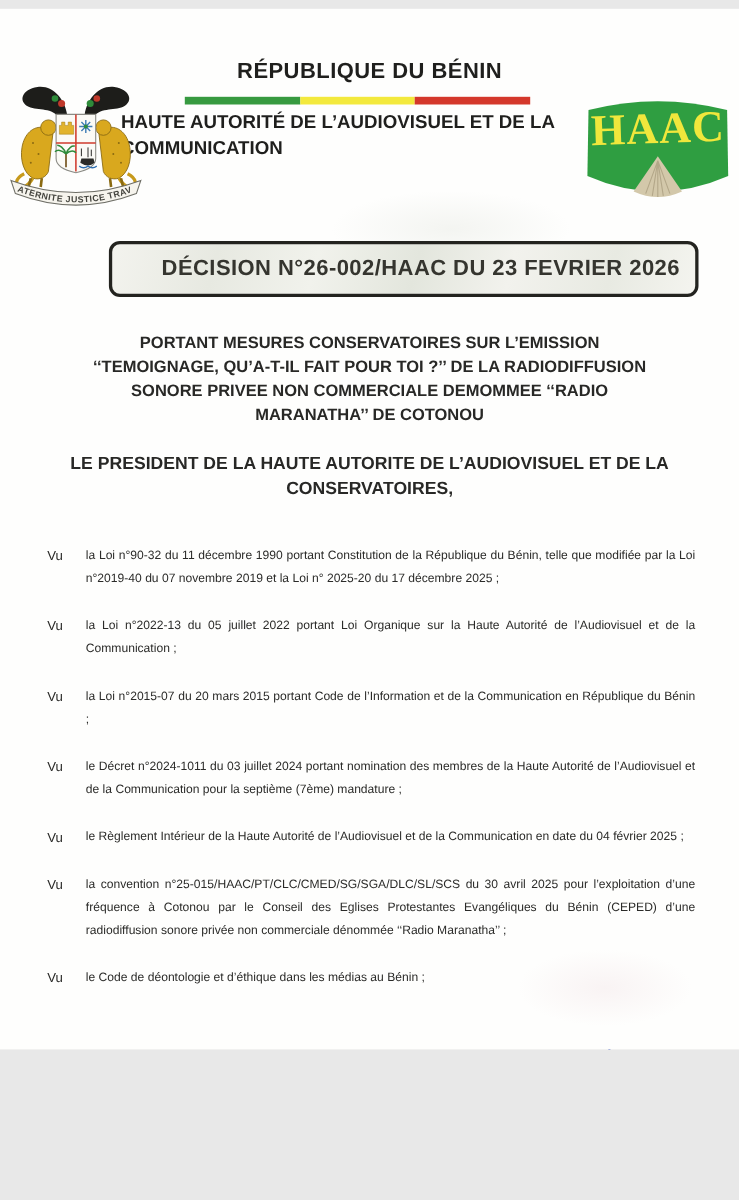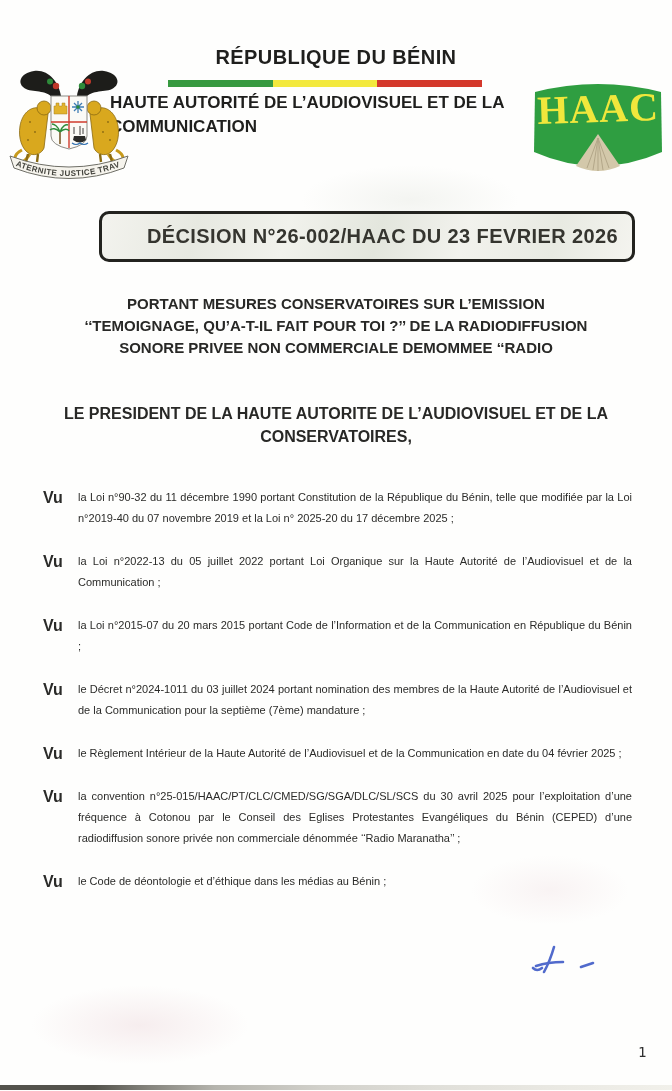--- a/index.html
+++ b/index.html
@@ -1,17 +1,17 @@
 <!DOCTYPE html>
 <html><head>
 <meta charset="utf-8">
 <style>
   html,body{margin:0;padding:0;background:#e8e8e8;}
   .page{
-    position:relative;width:672px;height:1091px;margin:0 auto;
+    position:relative;width:672px;height:946px;margin:8px auto;
     background:#fefefd;overflow:hidden;
     font-family:"Liberation Sans",sans-serif;color:#2b2b29;
   }
   .smudge{position:absolute;pointer-events:none;border-radius:50%;}
   .smudge-a{left:30px;top:985px;width:220px;height:80px;background:radial-gradient(ellipse at center,rgba(228,198,204,.30),rgba(228,198,204,0) 70%);}
   .smudge-b{left:470px;top:855px;width:160px;height:70px;background:radial-gradient(ellipse at center,rgba(230,205,210,.22),rgba(230,205,210,0) 70%);}
   .smudge-c{left:300px;top:165px;width:220px;height:70px;background:radial-gradient(ellipse at center,rgba(205,210,198,.22),rgba(205,210,198,0) 70%);}
 
   .republic-title{
     position:absolute;top:46px;left:0;width:100%;text-align:center;
@@ -44,21 +44,21 @@
     font-size:15px;font-weight:bold;line-height:22px;color:#282826;
   }
   .authority-block{
     position:absolute;top:402px;left:0;width:100%;text-align:center;
     font-size:16px;font-weight:bold;line-height:23px;color:#282826;
   }
 
   .visas{position:absolute;left:43px;top:487px;width:589px;}
   .visa{display:flex;margin-bottom:22px;}
   .visa:last-child{margin-bottom:0;}
-  .visa-label{flex:0 0 35px;font-weight:bold;font-size:16px;line-height:21px;}
+  .visa-label{flex:0 0 35px;font-weight:normal;font-size:12px;line-height:21px;}
   .visa-text{flex:1;font-size:11px;line-height:21px;text-align:justify;}
 
   .pen-mark{position:absolute;left:523px;top:941px;width:80px;height:40px;}
   .page-number{
     position:absolute;left:638px;top:1044px;font-family:"DejaVu Sans Mono",monospace;
     font-size:14px;color:#2f2f2f;
   }
   .scan-bar{
     position:absolute;left:0;top:1085px;width:672px;height:5px;
     background:linear-gradient(to right,#54534c 0%,#54534c 14%,#84837c 22%,#b5b4ad 32%,#d2d1cb 48%,#e0dfd9 65%,#ebeae4 85%,#f1f0ea 100%);
@@ -141,20 +141,21 @@
   </svg>
 
   <div class="decision-box">
     <span class="decision-title">DÉCISION N°26-002/HAAC DU 23 FEVRIER 2026</span>
   </div>
 
   <div class="subject-block">
     <div>PORTANT MESURES CONSERVATOIRES SUR L’EMISSION</div>
     <div>‘‘TEMOIGNAGE, QU’A-T-IL FAIT POUR TOI ?’’ DE LA RADIODIFFUSION</div>
     <div>SONORE PRIVEE NON COMMERCIALE DEMOMMEE ‘‘RADIO</div>
+    <div>MARANATHA’’  DE COTONOU</div>
   </div>
 
   <div class="authority-block">
     <div>LE PRESIDENT DE LA HAUTE AUTORITE DE L’AUDIOVISUEL ET DE LA</div>
     <div>CONSERVATOIRES,</div>
   </div>
 
   <div class="visas">
     <div class="visa">
       <span class="visa-label">Vu</span>

